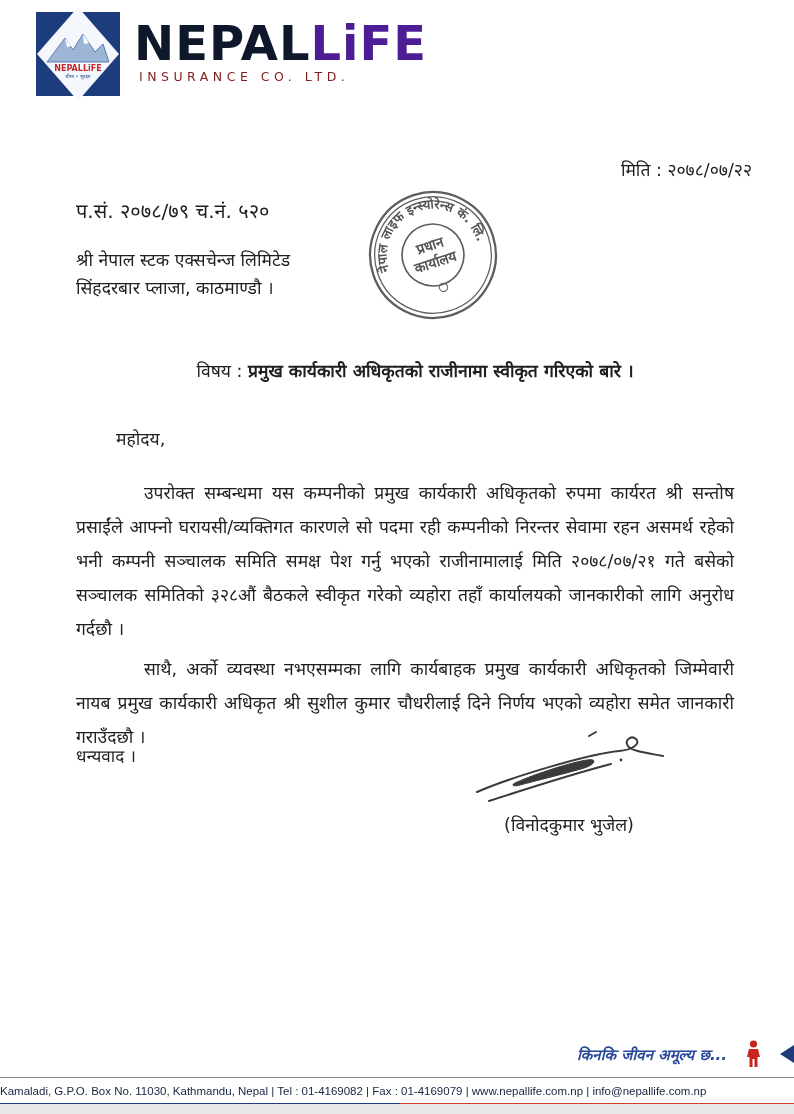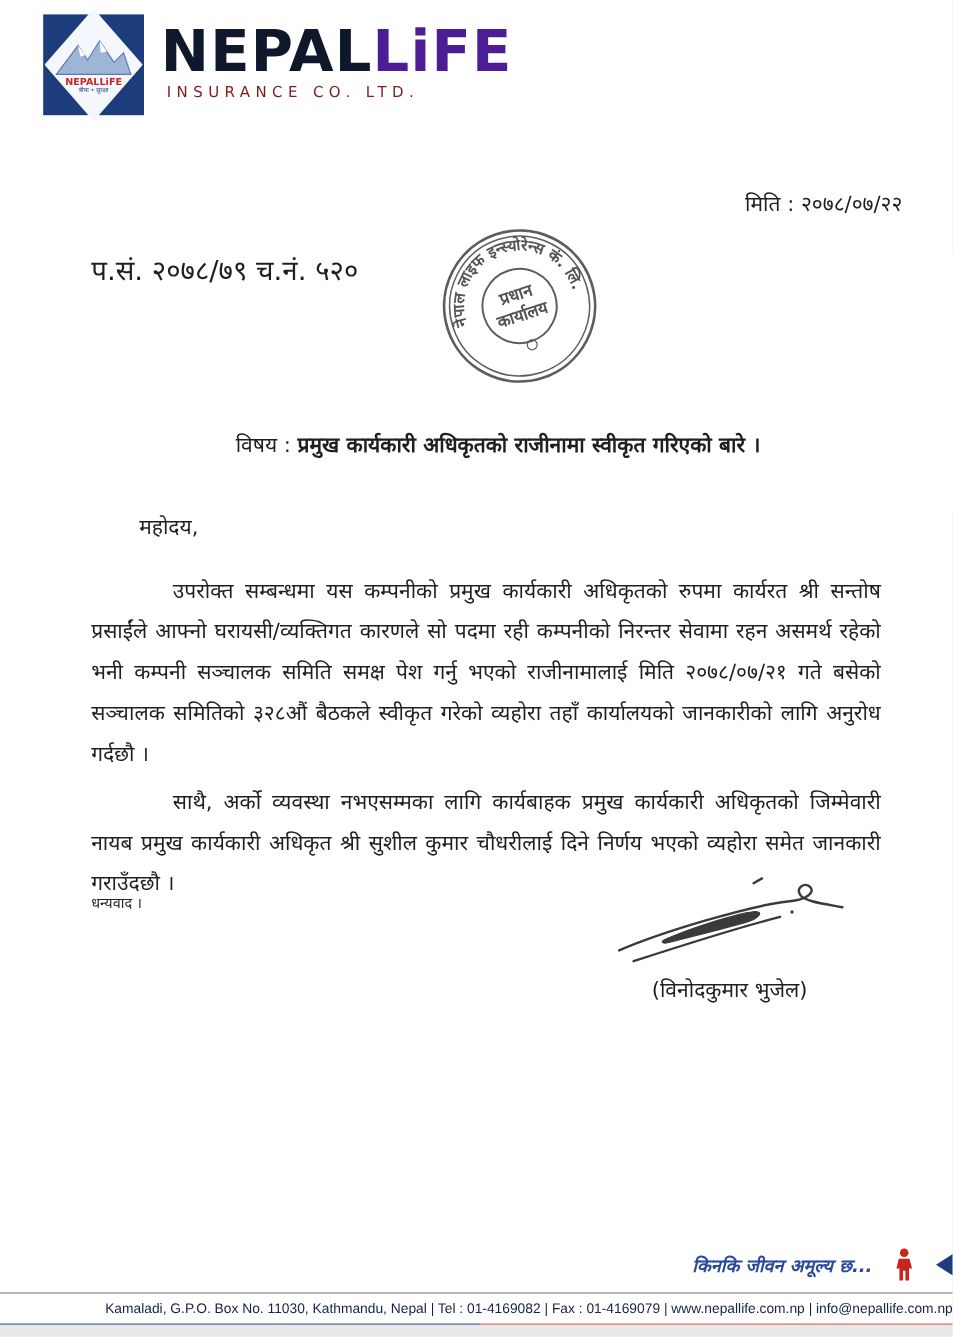--- a/index.html
+++ b/index.html
@@ -23,46 +23,46 @@
   .diamond-clip svg{display:block;}
   .logo-tiny-text{font-size:8px;font-weight:bold;color:#c62828;letter-spacing:0;line-height:9px;}
   .logo-tiny-sub{font-size:5px;color:#1d3c7c;line-height:6px;}
   .brand-text{margin-left:14px;padding-top:6px;}
   .wordmark{font-size:48px;font-weight:bold;line-height:50px;letter-spacing:1px;}
   .wordmark .navy{color:#0f172a;}
   .wordmark .red{color:#4c1d95;}
   .subbrand{margin-top:1px;margin-left:5px;font-size:12.5px;font-weight:normal;color:#7f1d1d;letter-spacing:4.5px;}
   
   .date-line{position:absolute;top:157px;right:42px;font-size:17.5px;}
-  .ref-line{position:absolute;top:208px;left:76px;font-size:23px;text-align:center;}
+  .ref-line{position:absolute;top:197px;left:76px;font-size:20px;text-align:center;}
   .addressee{position:absolute;top:246px;left:76px;font-size:17.5px;line-height:28px;}
   
   .stamp{position:absolute;left:366px;top:188px;width:134px;height:134px;transform:rotate(-18deg);opacity:.88;}
   .stamp text{fill:#3d3d3d;font-family:"DejaVu Sans",sans-serif;}
   .stamp circle{stroke:#474747;fill:none;}
   
   .subject{position:absolute;top:358px;left:18px;width:794px;text-align:center;font-size:17.5px;}
   .subject .subj-bold{font-weight:bold;}
   .salutation{position:absolute;top:426px;left:76px;font-size:17.5px;margin-left:40px;}
   .para{position:absolute;left:76px;width:658px;font-size:17.5px;line-height:34px;text-align:justify;}
   .para1{top:458px;text-indent:68px;}
   .para2{top:634px;text-indent:68px;}
-  .thanks{position:absolute;top:744px;left:76px;font-size:12px;text-align:right;}
+  .thanks{position:absolute;top:744px;left:76px;font-size:17px;text-align:right;}
   
-  .sig-block{position:absolute;left:483px;top:730px;width:250px;text-align:center;}
+  .sig-block{position:absolute;left:444px;top:730px;width:250px;text-align:center;}
   .sig-scribble{display:block;margin:0 auto;}
   .sig-name{font-size:17.5px;margin-top:4px;}
   .sig-title{font-size:17.5px;margin-top:6px;}
   
   .tagline{position:absolute;top:1040px;right:6px;display:flex;align-items:center;gap:18px;}
   .tagline-text{font-size:15px;font-weight:bold;font-style:italic;color:#2a4a9b;}
   .tagline svg{display:block;}
   .left-triangle{width:0;height:0;border-top:9px solid transparent;border-bottom:9px solid transparent;border-right:14px solid #1d3c7c;margin-right:-6px;}
   .footer-rule{position:absolute;top:1077px;left:0;width:794px;border-top:1.5px solid #8a8a8a;}
-  .address-line{position:absolute;top:1085px;left:0;width:794px;text-align:right;font-size:11.5px;color:#16233f;font-family:"Liberation Sans","DejaVu Sans",sans-serif;}
+  .address-line{position:absolute;top:1085px;left:0;width:794px;text-align:left;font-size:11.5px;color:#16233f;font-family:"Liberation Sans","DejaVu Sans",sans-serif;}
   .bottom-bar{position:absolute;top:1103px;left:0;width:794px;height:11px;display:flex;}
   .bottom-bar .bar-navy{width:400px;height:100%;background:#1c3e7e;}
   .bottom-bar .bar-red{flex:1;height:100%;background:#c8402a;}
 </style>
 </head>
 <body>
 
 <div class="page">
 
   <header class="brand">
@@ -95,20 +95,24 @@
       <path id="ringpath" d="M 33.2 96.8 A 45 45 0 1 1 96.8 96.8"></path>
     </defs>
     <text font-size="12.5" font-weight="bold">
       <textPath href="#ringpath" startOffset="50%" text-anchor="middle">नेपाल लाइफ इन्स्योरेन्स कं. लि.</textPath>
     </text>
     <text x="65" y="60" text-anchor="middle" font-size="13.5" font-weight="bold">प्रधान</text>
     <text x="65" y="77" text-anchor="middle" font-size="13.5" font-weight="bold">कार्यालय</text>
     <circle cx="65" cy="98" r="4" fill="#474747" stroke="none"></circle>
   </svg>
 
+  <div class="addressee">
+    <div>श्री नेपाल स्टक एक्सचेन्ज लिमिटेड</div>
+    <div>सिंहदरबार प्लाजा, काठमाण्डौ ।</div>
+  </div>
 
   <div class="subject">
     <span>विषय :</span>
     <span class="subj-bold">प्रमुख कार्यकारी अधिकृतको राजीनामा स्वीकृत गरिएको बारे ।</span>
   </div>
 
   <div class="salutation">महोदय,</div>
   <p class="para para1">उपरोक्त सम्बन्धमा यस कम्पनीको प्रमुख कार्यकारी अधिकृतको रुपमा कार्यरत श्री सन्तोष प्रसाईंले आफ्नो घरायसी/व्यक्तिगत कारणले सो पदमा रही कम्पनीको निरन्तर सेवामा रहन असमर्थ रहेको भनी कम्पनी सञ्चालक समिति समक्ष पेश गर्नु भएको राजीनामालाई मिति २०७८/०७/२१ गते बसेको सञ्चालक समितिको ३२८औं बैठकले स्वीकृत गरेको व्यहोरा तहाँ कार्यालयको जानकारीको लागि अनुरोध गर्दछौ ।</p>
   <p class="para para2">साथै, अर्को व्यवस्था नभएसम्मका लागि कार्यबाहक प्रमुख कार्यकारी अधिकृतको जिम्मेवारी नायब प्रमुख कार्यकारी अधिकृत श्री सुशील कुमार चौधरीलाई दिने निर्णय भएको व्यहोरा समेत जानकारी गराउँदछौ ।</p>
   <div class="thanks">धन्यवाद ।</div>

